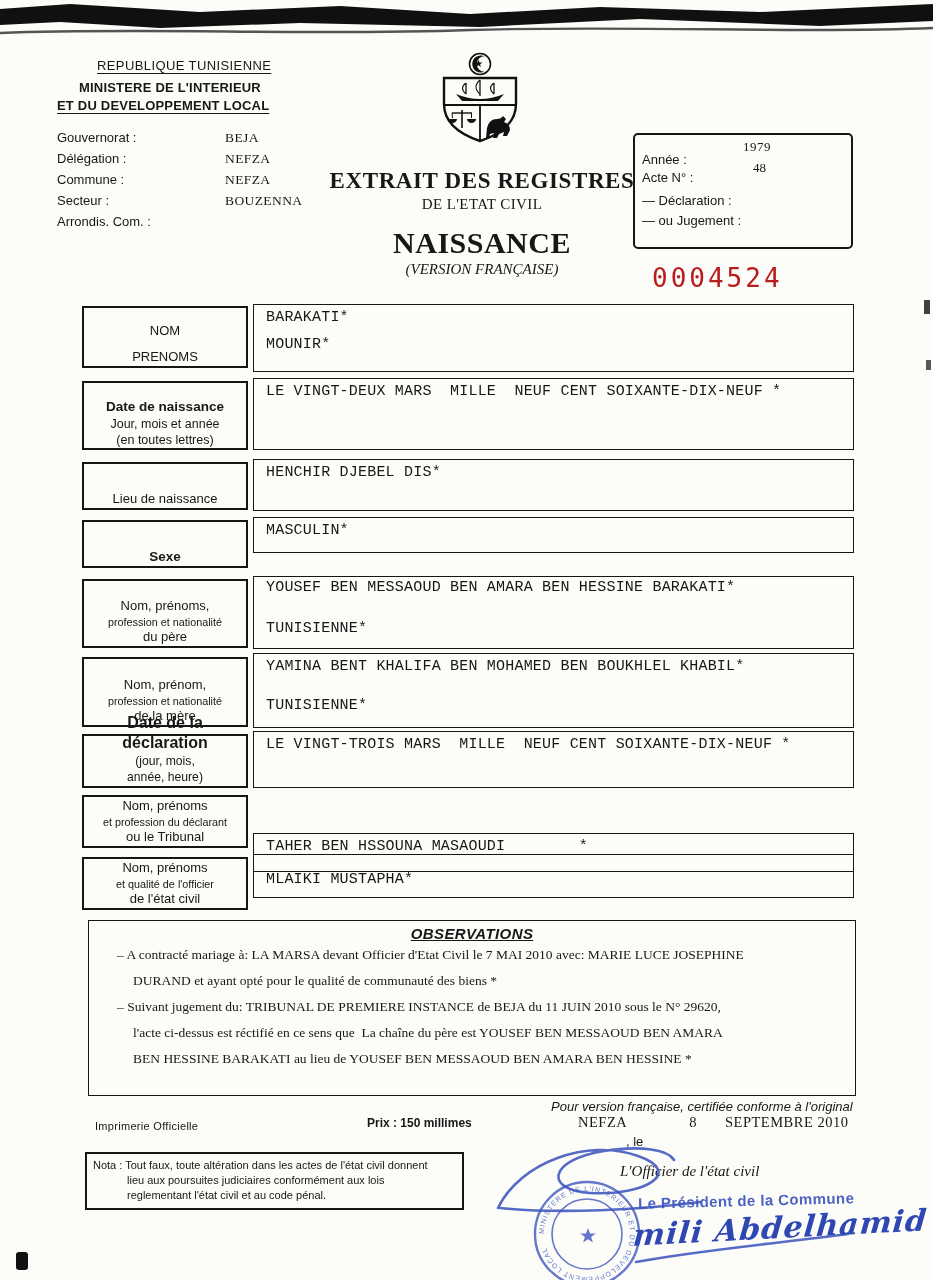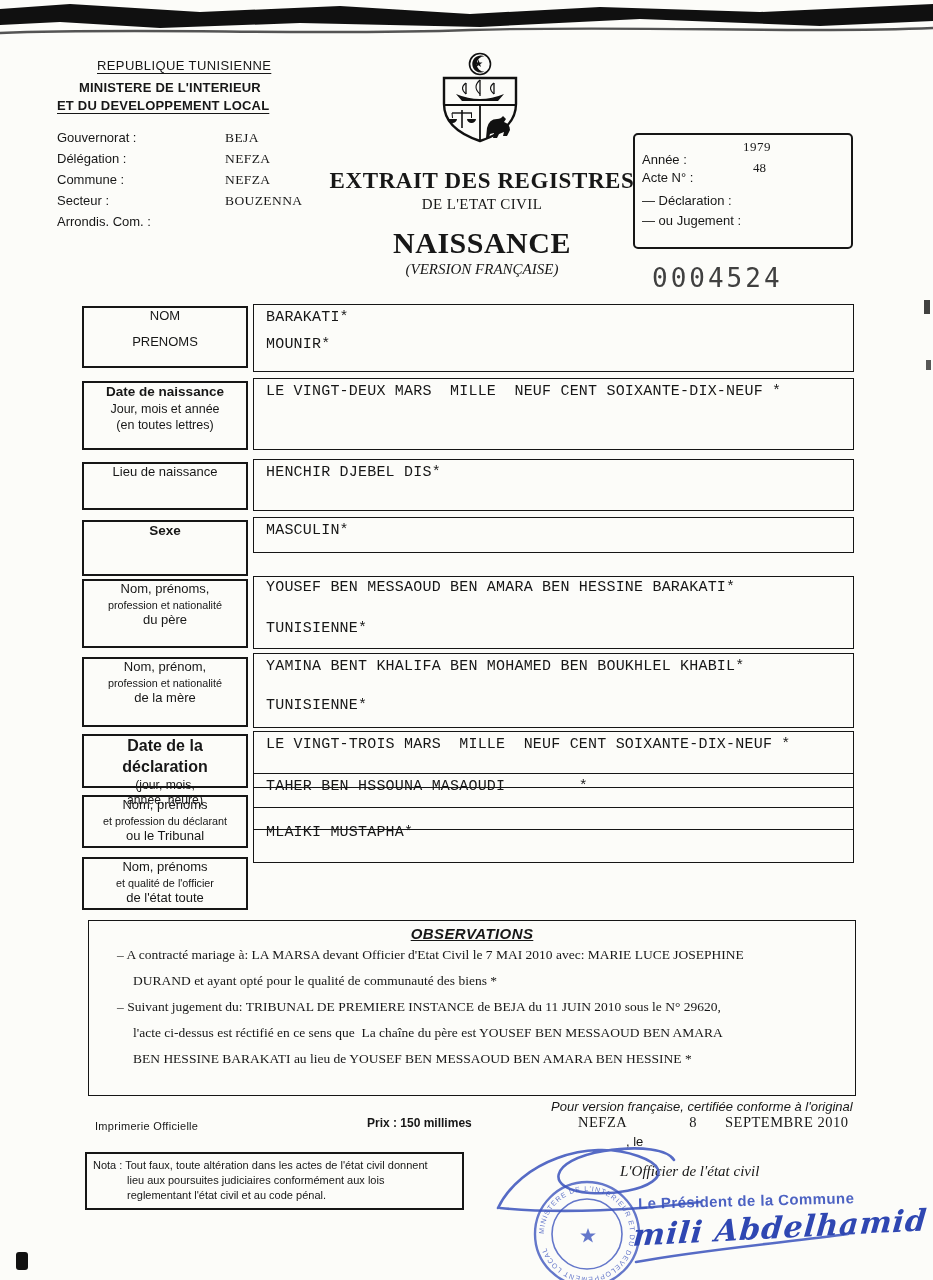--- a/index.html
+++ b/index.html
@@ -23,24 +23,24 @@
   
   .acte-box{position:absolute;left:633px;top:133px;width:220px;height:116px;border:2px solid #161616;border-radius:5px;box-sizing:border-box;}
   .acte-box span{position:absolute;font-size:13px;}
   .acte-annee-val{left:108px;top:4px;font-family:"Liberation Serif",serif;font-size:14.5px;letter-spacing:.5px;}
   .acte-annee-lbl{left:7px;top:17px;}
   .acte-num-val{left:118px;top:25px;font-family:"Liberation Serif",serif;font-size:14.5px;}
   .acte-num-lbl{left:7px;top:35px;}
   .acte-decl{left:7px;top:58px;}
   .acte-jug{left:7px;top:78px;}
   .serial{position:absolute;left:652px;top:263px;font-family:"DejaVu Sans Mono",monospace;
-          font-size:26px;color:#404040;letter-spacing:3px;}
+          font-size:26px;color:#b91c1c;letter-spacing:3px;}
   
   .lbl-box{position:absolute;left:82px;width:166px;border:2px solid #161616;box-sizing:border-box;
-           display:flex;flex-direction:column;align-items:center;justify-content:flex-start;text-align:center;line-height:1.3;}
+           display:flex;flex-direction:column;align-items:center;justify-content:flex-end;text-align:center;line-height:1.3;}
   .val-box{position:absolute;left:253px;width:601px;border:1.5px solid #161616;box-sizing:border-box;
            font-family:Liberation Mono, monospace;font-size:15px;padding:4px 12px;letter-spacing:.2px;}
   .ll{font-size:13px;}
   .ll.b{font-weight:bold;font-size:13.5px;}
   .ll.small{font-size:10.8px;}
   .vl{white-space:pre;}
   .gap10{margin-top:10px;} .gap22{margin-top:22px;} .gap24{margin-top:24px;}
   .pt12{padding-top:12px;}
   
   .obs-box{position:absolute;left:88px;top:920px;width:768px;height:176px;border:1.5px solid #161616;
@@ -155,21 +155,21 @@
     <div class="vl">LE VINGT-DEUX MARS  MILLE  NEUF CENT SOIXANTE-DIX-NEUF *</div>
   </div>
 
   <div class="lbl-box" style="top:462px;height:48px">
     <div class="ll">Lieu de naissance</div>
   </div>
   <div class="val-box" style="top:459px;height:52px">
     <div class="vl">HENCHIR DJEBEL DIS*</div>
   </div>
 
-  <div class="lbl-box" style="top:520px;height:56px">
+  <div class="lbl-box" style="top:520px;height:48px">
     <div class="ll b">Sexe</div>
   </div>
   <div class="val-box" style="top:517px;height:36px">
     <div class="vl">MASCULIN*</div>
   </div>
 
   <div class="lbl-box" style="top:579px;height:69px">
     <div class="ll">Nom, prénoms,</div>
     <div class="ll small">profession et nationalité</div>
     <div class="ll">du père</div>
@@ -196,30 +196,30 @@
   </div>
   <div class="val-box" style="top:731px;height:57px">
     <div class="vl">LE VINGT-TROIS MARS  MILLE  NEUF CENT SOIXANTE-DIX-NEUF *</div>
   </div>
 
   <div class="lbl-box" style="top:795px;height:53px">
     <div class="ll">Nom, prénoms</div>
     <div class="ll small">et profession du déclarant</div>
     <div class="ll">ou le Tribunal</div>
   </div>
-  <div class="val-box" style="top:773px;height:57px">
+  <div class="val-box" style="top:833px;height:39px">
     <div class="vl">TAHER BEN HSSOUNA MASAOUDI        *</div>
   </div>
 
   <div class="lbl-box" style="top:857px;height:53px">
     <div class="ll">Nom, prénoms</div>
     <div class="ll small">et qualité de l'officier</div>
-    <div class="ll">de l'état toute</div>
-  </div>
-  <div class="val-box" style="top:807px;height:56px">
+    <div class="ll">de l'état civil</div>
+  </div>
+  <div class="val-box" style="top:854px;height:44px">
     <div class="vl pt12">MLAIKI MUSTAPHA*</div>
   </div>
 
   <div class="obs-box">
     <div class="obs-title">OBSERVATIONS</div>
     <div class="obs-line">– A contracté mariage à: LA MARSA devant Officier d'Etat Civil le 7 MAI 2010 avec: MARIE LUCE JOSEPHINE</div>
     <div class="obs-line indent">DURAND et ayant opté pour le qualité de communauté des biens *</div>
     <div class="obs-line">– Suivant jugement du: TRIBUNAL DE PREMIERE INSTANCE de BEJA du 11 JUIN 2010 sous le N° 29620,</div>
     <div class="obs-line indent">l'acte ci-dessus est réctifié en ce sens que  La chaîne du père est YOUSEF BEN MESSAOUD BEN AMARA</div>
     <div class="obs-line indent">BEN HESSINE BARAKATI au lieu de YOUSEF BEN MESSAOUD BEN AMARA BEN HESSINE *</div>

